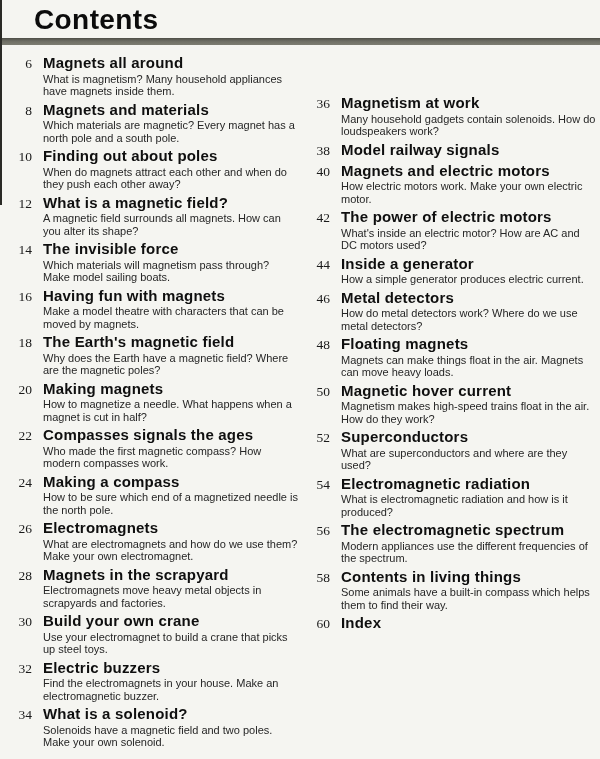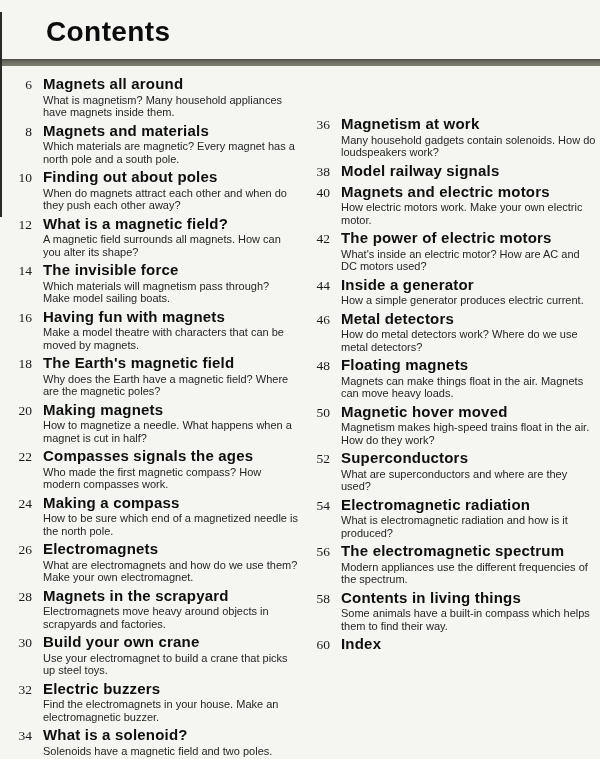--- a/index.html
+++ b/index.html
@@ -13,21 +13,21 @@
   .page { position: relative; width: 600px; height: 759px; }
 
   
   .edge-line {
     position: absolute; left: 0; top: 0;
     width: 2px; height: 205px;
     background: #2a2a26;
   }
 
   .page-title {
-    margin: 12px;
+    margin: 0;
     padding: 5px 17px 0 34px;
     font-family: "Liberation Sans", sans-serif;
     font-weight: bold;
     font-size: 28px;
     letter-spacing: 0.4px;
     color: #0c0c0c;
     line-height: 30px;
   }
 
   .title-rule {
@@ -171,21 +171,21 @@
     <div class="entry-body">
       <div class="entry-title">Electromagnets</div>
       <div class="entry-desc">What are electromagnets and how do we use them? Make your own electromagnet.</div>
     </div>
   </div>
 
   <div class="entry">
     <div class="num">28</div>
     <div class="entry-body">
       <div class="entry-title">Magnets in the scrapyard</div>
-      <div class="entry-desc">Electromagnets move heavy around objects in scrapyards and factories.</div>
+      <div class="entry-desc">Electromagnets move heavy metal objects in scrapyards and factories.</div>
     </div>
   </div>
 
   <div class="entry">
     <div class="num">30</div>
     <div class="entry-body">
       <div class="entry-title">Build your own crane</div>
       <div class="entry-desc">Use your electromagnet to build a crane that picks up steel toys.</div>
     </div>
   </div>
@@ -258,21 +258,21 @@
     <div class="num">48</div>
     <div class="entry-body">
       <div class="entry-title">Floating magnets</div>
       <div class="entry-desc">Magnets can make things float in the air. Magnets can move heavy loads.</div>
     </div>
   </div>
 
   <div class="entry">
     <div class="num">50</div>
     <div class="entry-body">
-      <div class="entry-title">Magnetic hover moved</div>
+      <div class="entry-title">Magnetic hover current</div>
       <div class="entry-desc">Magnetism makes high-speed trains float in the air. How do they work?</div>
     </div>
   </div>
 
   <div class="entry">
     <div class="num">52</div>
     <div class="entry-body">
       <div class="entry-title">Superconductors</div>
       <div class="entry-desc">What are superconductors and where are they used?</div>
     </div>

